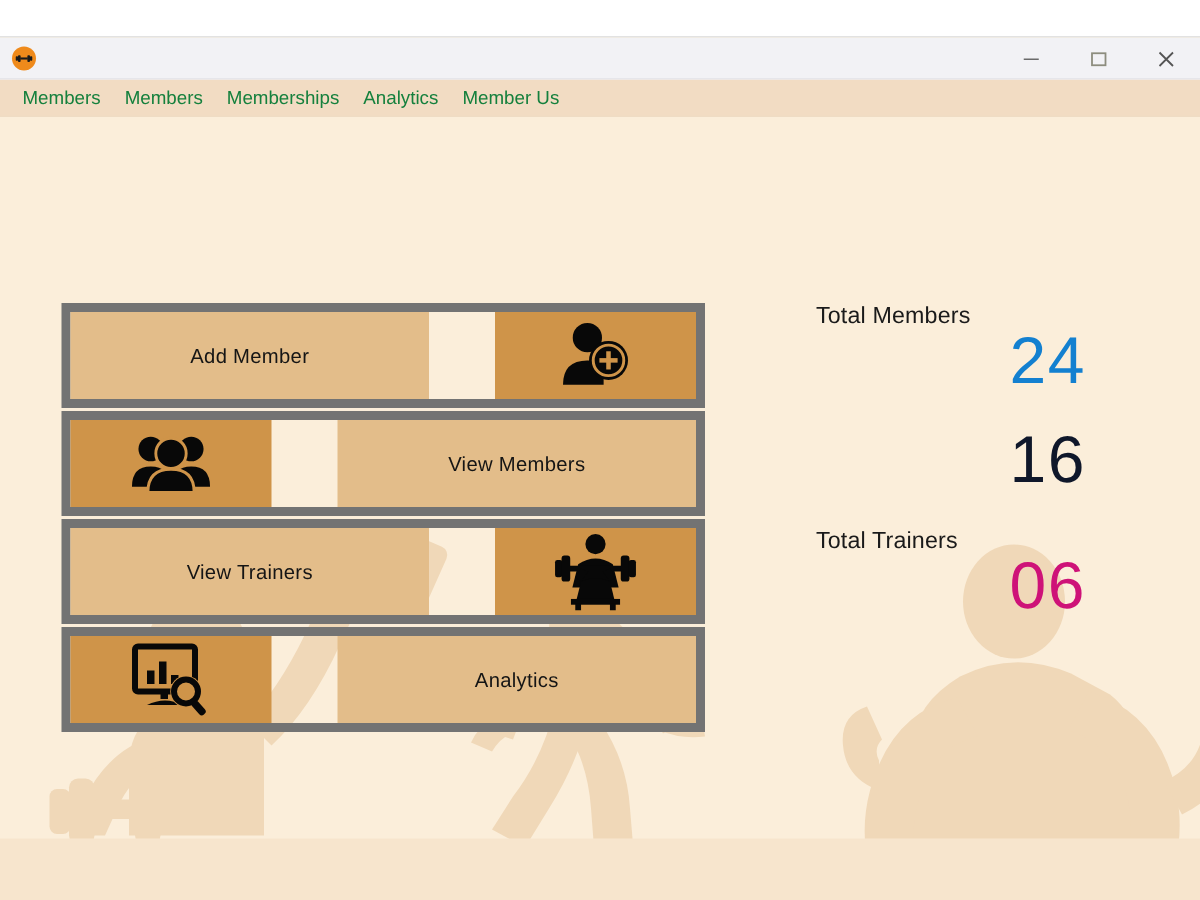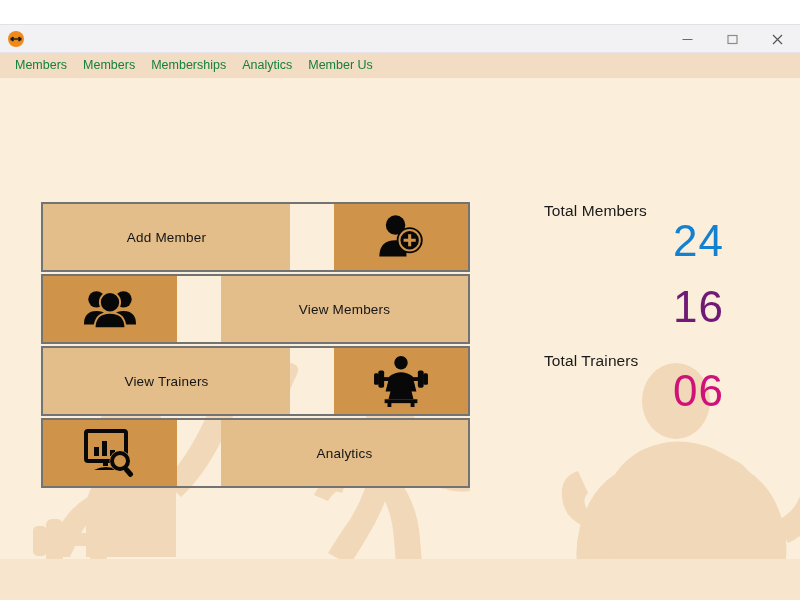--- a/index.html
+++ b/index.html
@@ -109,21 +109,21 @@
   #btn-grid {
     position: absolute;
     left: 41px; top: 124px;
     width: 429px;
   }
   .gbtn {
     display: flex;
     height: 70px;
     margin-bottom: 2px;
     cursor: default;
-    border: 2px solid #737373;
+    border: 6px solid #737373;
     gap: 44px;
   }
   .gbtn:last-child { margin-bottom: 0; }
   .panel-label {
     flex: 1 1 auto;
     background: #e3bd8a;
     display: flex;
     align-items: center;
     justify-content: center;
     font-size: 13.5px;
@@ -318,21 +318,21 @@
       </div>
 
       <div id="stats">
 
         <div class="stat-block">
           <div class="stat-label">Total Members</div>
           <div class="stat-value" style="color: rgb(19, 128, 208);">24</div>
         </div>
 
         <div class="stat-block">
-          <div class="stat-value" style="color: #701a75;">16</div>
+          <div class="stat-value" style="color: #0f172a;">16</div>
         </div>
 
         <div class="stat-block">
           <div class="stat-label">Total Trainers</div>
           <div class="stat-value" style="color: rgb(206, 18, 120);">06</div>
         </div>
 
       </div>
 
     </div>

